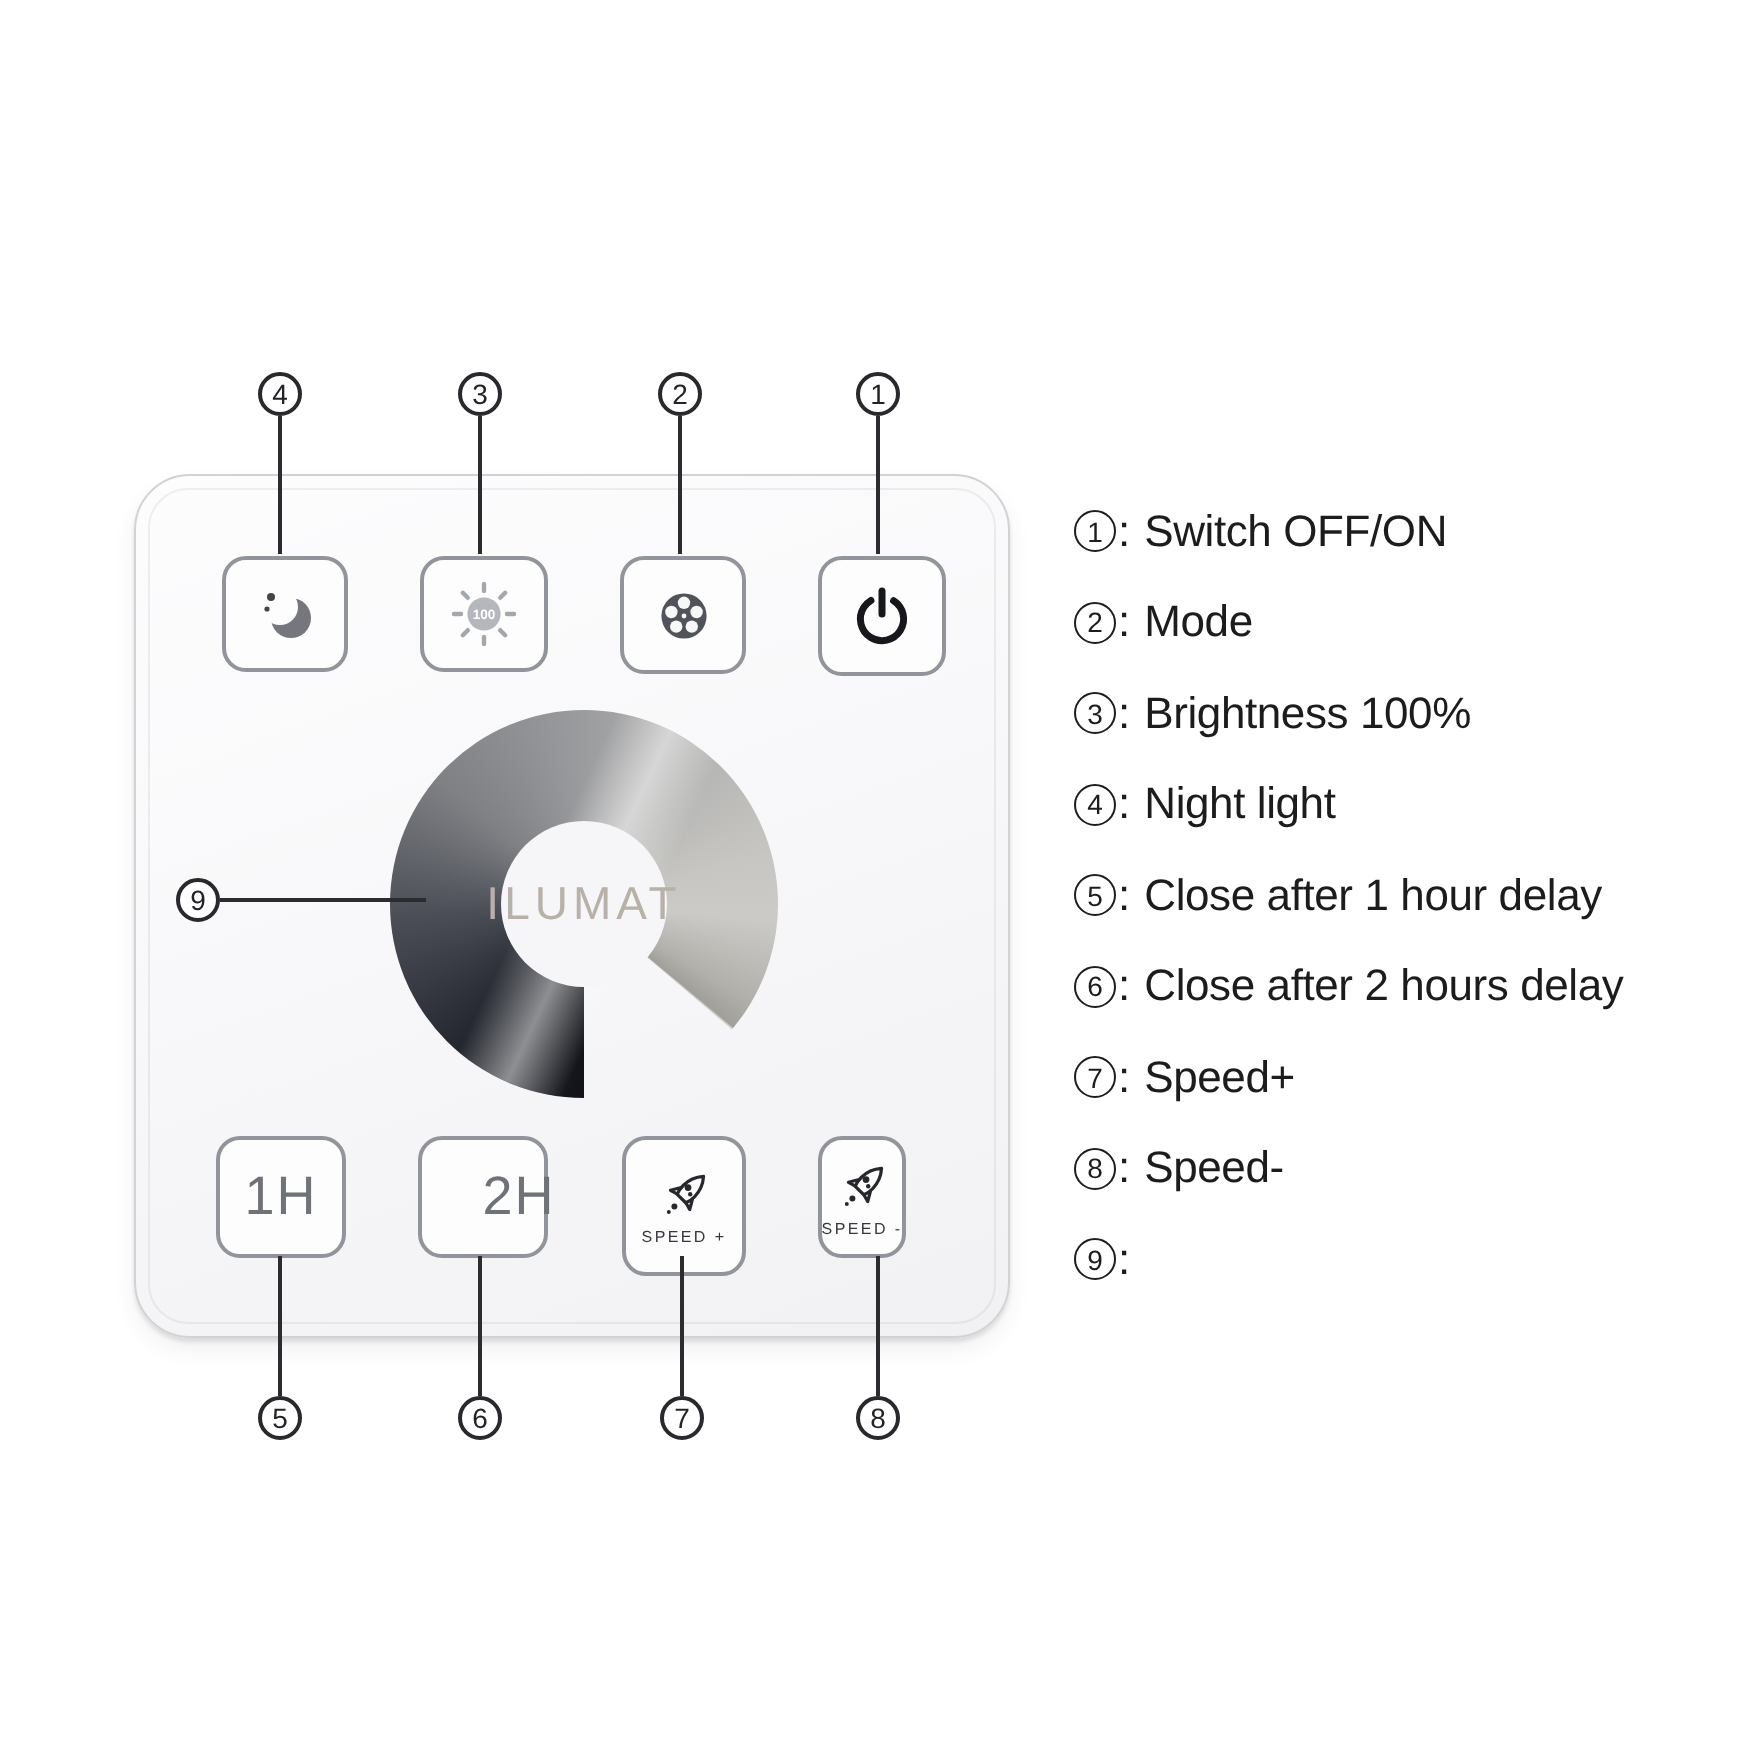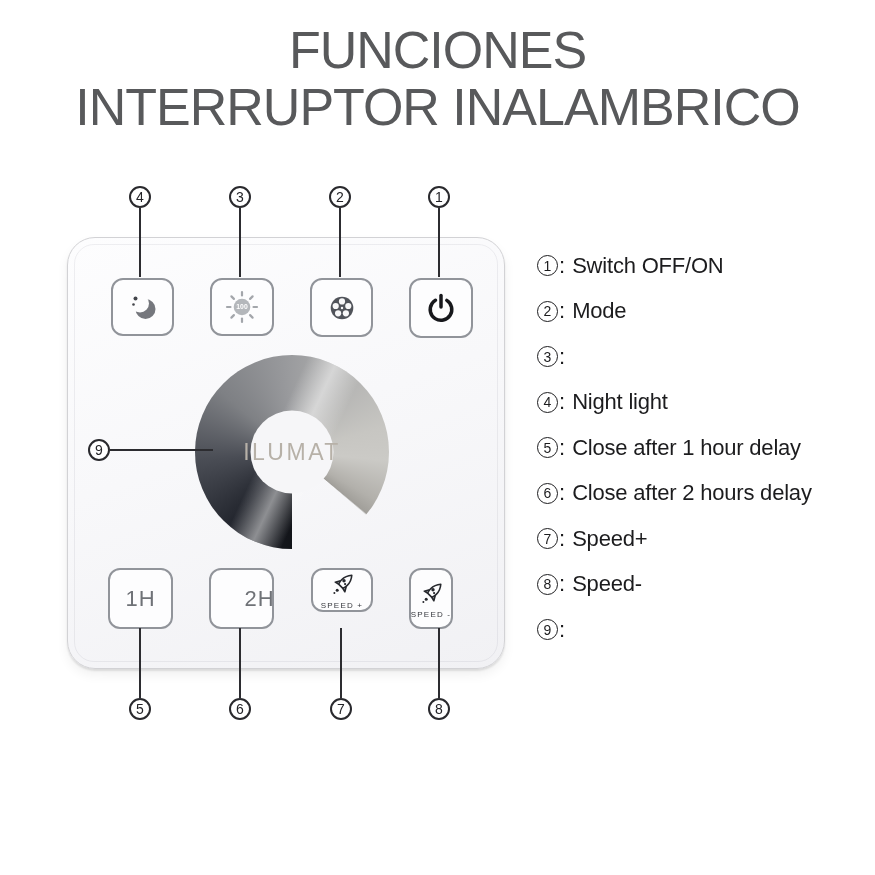--- a/index.html
+++ b/index.html
@@ -28,23 +28,23 @@
     position:absolute;box-sizing:border-box;background:#fdfdfe;
     border:2px solid #91949a;border-radius:12px;
     display:flex;flex-direction:column;align-items:center;justify-content:center;
   }
   .key-night{left:43px;top:40px;width:63px;height:58px;}
   .key-brightness{left:142px;top:40px;width:64px;height:58px;}
   .key-mode{left:242px;top:40px;width:63px;height:59px;}
   .key-power{left:341px;top:40px;width:64px;height:60px;}
   .key-1h{left:40px;top:330px;width:65px;height:61px;}
   .key-2h{left:141px;top:330px;width:65px;height:61px;padding-left:36px;}
-  .key-speedp{left:243px;top:330px;width:62px;height:44px;}
+  .key-speedp{left:243px;top:330px;width:62px;height:70px;}
   .key-speedm{left:341px;top:330px;width:44px;height:61px;}
-  .key-text{font-size:22px;color:#6f7277;letter-spacing:1px;}
+  .key-text{font-size:27px;color:#6f7277;letter-spacing:1px;}
   .key-label{font-size:8px;letter-spacing:1.2px;color:#35373c;margin-top:1px;white-space:nowrap;}
   .icon{display:block;line-height:0;}
   svg text{font-family:inherit;}
   
   .wheel{position:absolute;left:127px;top:117px;width:194px;height:194px;}
   .wheel-ring{
     position:absolute;inset:0;border-radius:50%;
     background:conic-gradient(from 180deg,
       #121419 0deg,#23262e 40deg,#4a4d55 85deg,#7e8084 130deg,#98999c 175deg,
       #b2b2b1 215deg,#c7c6c2 255deg,#cbcac6 275deg,#b2b0ab 300deg,#a19f9a 309.5deg,
@@ -78,24 +78,20 @@
     display:inline-flex;align-items:center;justify-content:center;font-size:14px;flex:none;
   }
   .lsep{margin:0 7px 0 1px;}
   .llabel{letter-spacing:-0.2px;white-space:nowrap;}
 </style>
 </head>
 <body>
 
 <div class="stage">
 
-  <div class="title">
-    <div>FUNCIONES</div>
-    <div>INTERRUPTOR INALAMBRICO</div>
-  </div>
 
   <div class="co" style="left:129px;top:186px">
       <span>4</span>
     </div>
   <div class="co" style="left:229px;top:186px">
       <span>3</span>
     </div>
   <div class="co" style="left:329px;top:186px">
       <span>2</span>
     </div>
@@ -232,20 +228,21 @@
         <span class="llabel">Switch OFF/ON</span>
     </div>
     <div class="lrow">
       <span class="cnum">2</span>
         <span class="lsep">:</span>
         <span class="llabel">Mode</span>
     </div>
     <div class="lrow">
       <span class="cnum">3</span>
         <span class="lsep">:</span>
+        <span class="llabel">Brightness 100%</span>
     </div>
     <div class="lrow">
       <span class="cnum">4</span>
         <span class="lsep">:</span>
         <span class="llabel">Night light</span>
     </div>
     <div class="lrow">
       <span class="cnum">5</span>
         <span class="lsep">:</span>
         <span class="llabel">Close after 1 hour delay</span>

